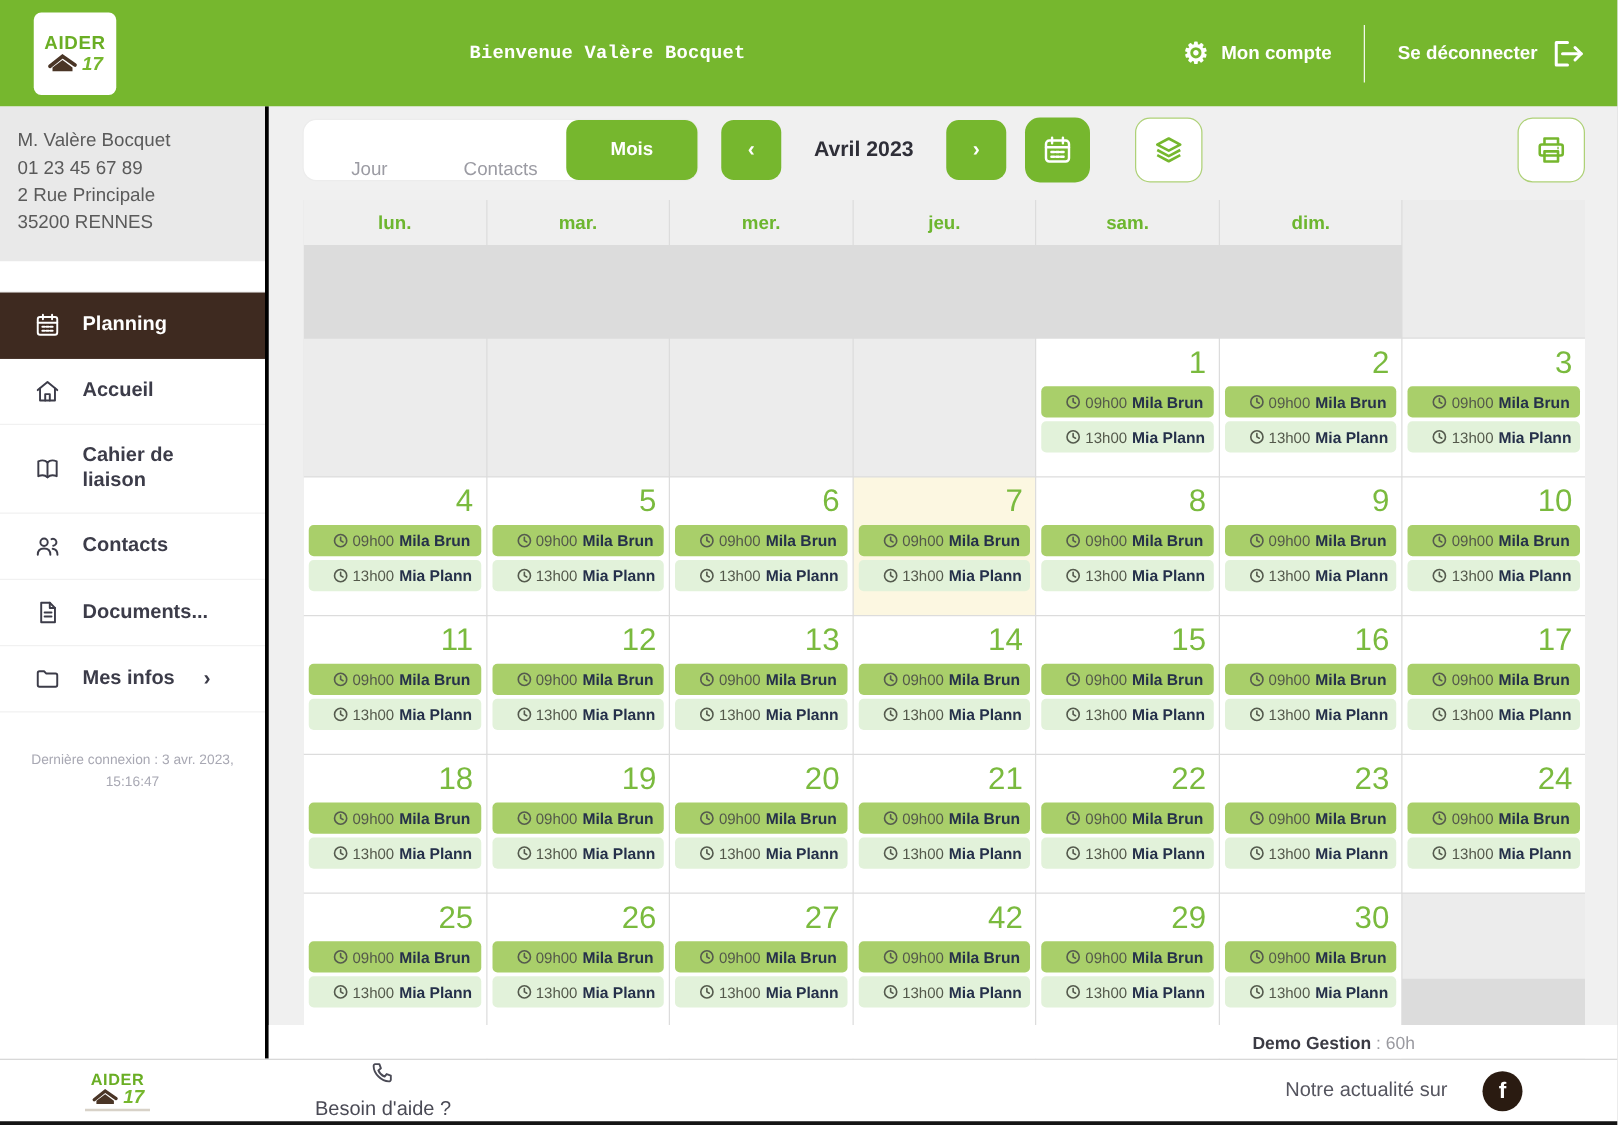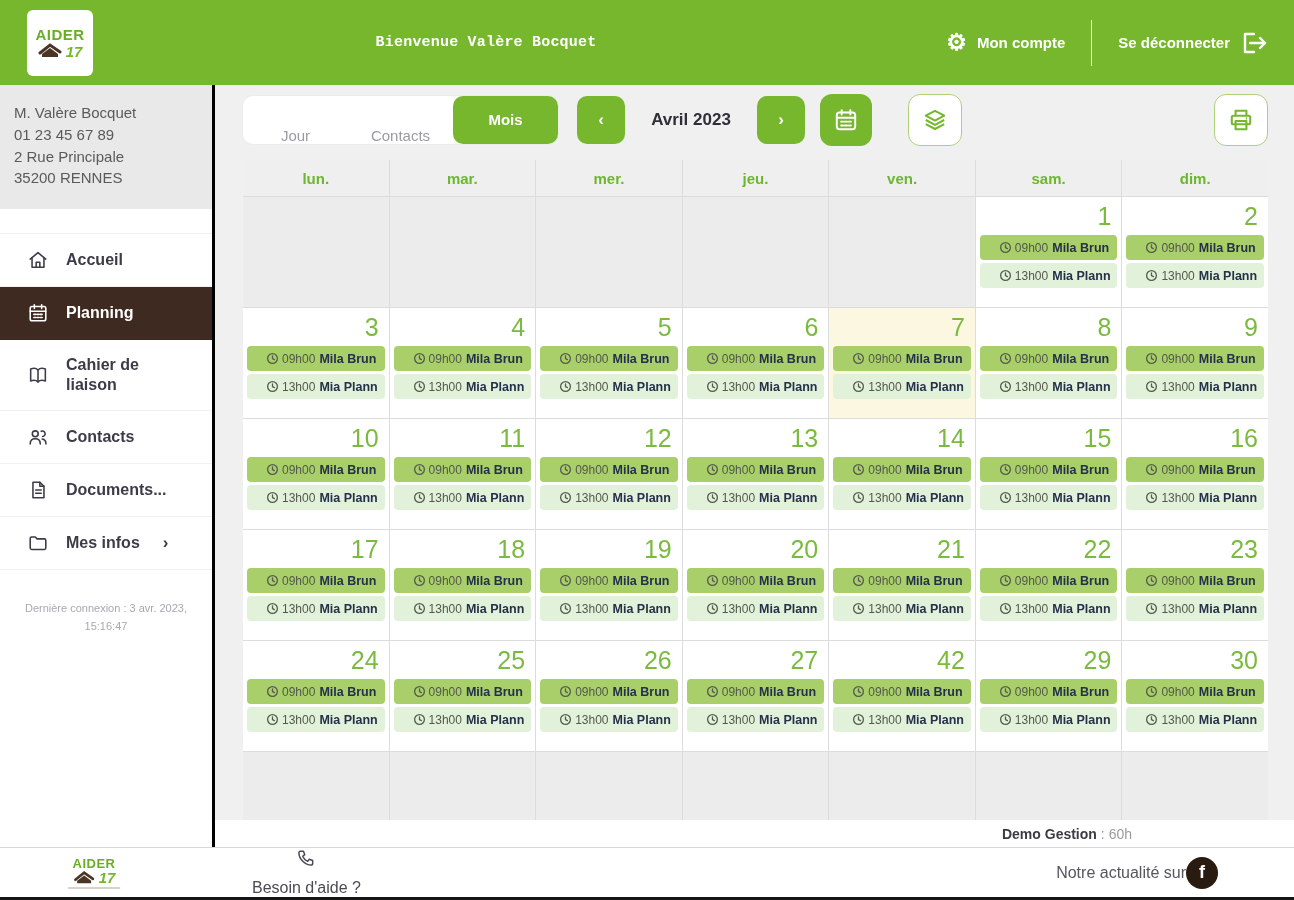--- a/index.html
+++ b/index.html
@@ -72,21 +72,21 @@
   .statusbar { position:absolute; left:215px; top:820px; width:1079px; height:27px; background:#fff;
     display:flex; align-items:center; justify-content:flex-end; padding-right:162px; font-size:14px; }
   .status-label { font-weight:bold; color:#3b3b44; }
   .status-value { color:#9a9aa0; margin-left:4px; }
   .footer { position:absolute; left:0; top:847px; width:1294px; height:50px; background:#fff;
     border-top:1px solid #d8d8d8; display:flex; align-items:center; }
   .footer-logo { margin-left:68px; display:flex; flex-direction:column; align-items:center; line-height:1; }
   .footer-logo .logo-word { font-size:13px; }
   .footer-tagline { width:52px; height:2px; background:#d8d2c8; margin-top:2px; }
   .help { margin-left:132px; display:flex; align-items:center; gap:11px; color:#4a4a55; font-size:16px; cursor:pointer;flex-direction:column; }
-  .news { margin-left:auto; margin-right:76px; display:flex; align-items:center; gap:0; color:#55555f; font-size:16px; }
+  .news { margin-left:auto; margin-right:76px; display:flex; align-items:center; gap:28px; color:#55555f; font-size:16px; }
   .fb-circle { width:32px; height:32px; border-radius:50%; background:#2a1b11; color:#fff;
     display:flex; align-items:center; justify-content:center; font-weight:bold; font-size:18px; cursor:pointer; }
   .bottom-strip { position:absolute; left:0; top:897px; width:1294px; height:3px; background:#141414; }
   svg.house { display:block; }
 </style>
 </head>
 <body>
 
 <div class="header">
   <div class="logo-box">
@@ -118,35 +118,35 @@
 </div>
 
 <div class="sidebar">
   <div class="user-block">
     <div>M. Valère Bocquet</div>
     <div>01 23 45 67 89</div>
     <div>2 Rue Principale</div>
     <div>35200 RENNES</div>
   </div>
   <div class="nav">
+    <div class="nav-item active">
+      <svg viewBox="0 0 24 24">
+          <rect x="3.5" y="5" width="17" height="15.5" rx="2"></rect>
+          <path d="M8 3 V7 M16 3 V7 M3.5 10 H20.5"></path>
+          <path d="M7.5 13.5 h2 M11 13.5 h2 M14.5 13.5 h2 M7.5 17 h2 M11 17 h2 M14.5 17 h2"></path>
+        </svg>
+      <span class="nav-label">Planning</span>
+    </div>
     <div class="nav-item">
       <svg viewBox="0 0 24 24">
           <path d="M3.5 11 L12 4 L20.5 11"></path>
           <path d="M5.5 9.5 V20 H18.5 V9.5"></path>
           <path d="M10 20 V14.5 H14 V20"></path>
         </svg>
       <span class="nav-label">Accueil</span>
-    </div>
-    <div class="nav-item active">
-      <svg viewBox="0 0 24 24">
-          <rect x="3.5" y="5" width="17" height="15.5" rx="2"></rect>
-          <path d="M8 3 V7 M16 3 V7 M3.5 10 H20.5"></path>
-          <path d="M7.5 13.5 h2 M11 13.5 h2 M14.5 13.5 h2 M7.5 17 h2 M11 17 h2 M14.5 17 h2"></path>
-        </svg>
-      <span class="nav-label">Planning</span>
     </div>
     <div class="nav-item">
       <svg viewBox="0 0 24 24">
           <path d="M12 6.5 C10 4.5 6.5 4.5 4 5.5 V18.5 C6.5 17.5 10 17.5 12 19.5 C14 17.5 17.5 17.5 20 18.5 V5.5 C17.5 4.5 14 4.5 12 6.5 Z"></path>
           <path d="M12 6.5 V19.5"></path>
         </svg>
       <span class="nav-label">Cahier de liaison</span>
     </div>
     <div class="nav-item">
       <svg viewBox="0 0 24 24">
@@ -211,21 +211,20 @@
         <path d="M16.5 10.5 h1"></path>
     </svg>
   </div>
 </div>
 
 <div class="calendar" id="calGrid">
     <div class="dh">lun.</div>
     <div class="dh">mar.</div>
     <div class="dh">mer.</div>
     <div class="dh">jeu.</div>
-    <div class="dh">ven.</div>
     <div class="dh">sam.</div>
     <div class="dh">dim.</div>
     <div class="cell empty"></div>
     <div class="cell empty"></div>
     <div class="cell empty"></div>
     <div class="cell empty"></div>
     <div class="cell empty"></div>
     <div class="cell">
       <div class="day-num">1</div>
       <div class="chip solid">

